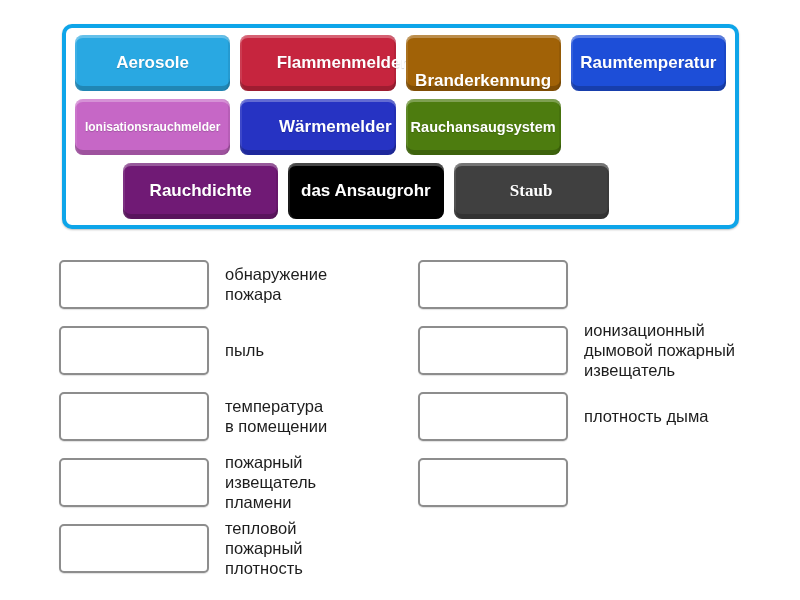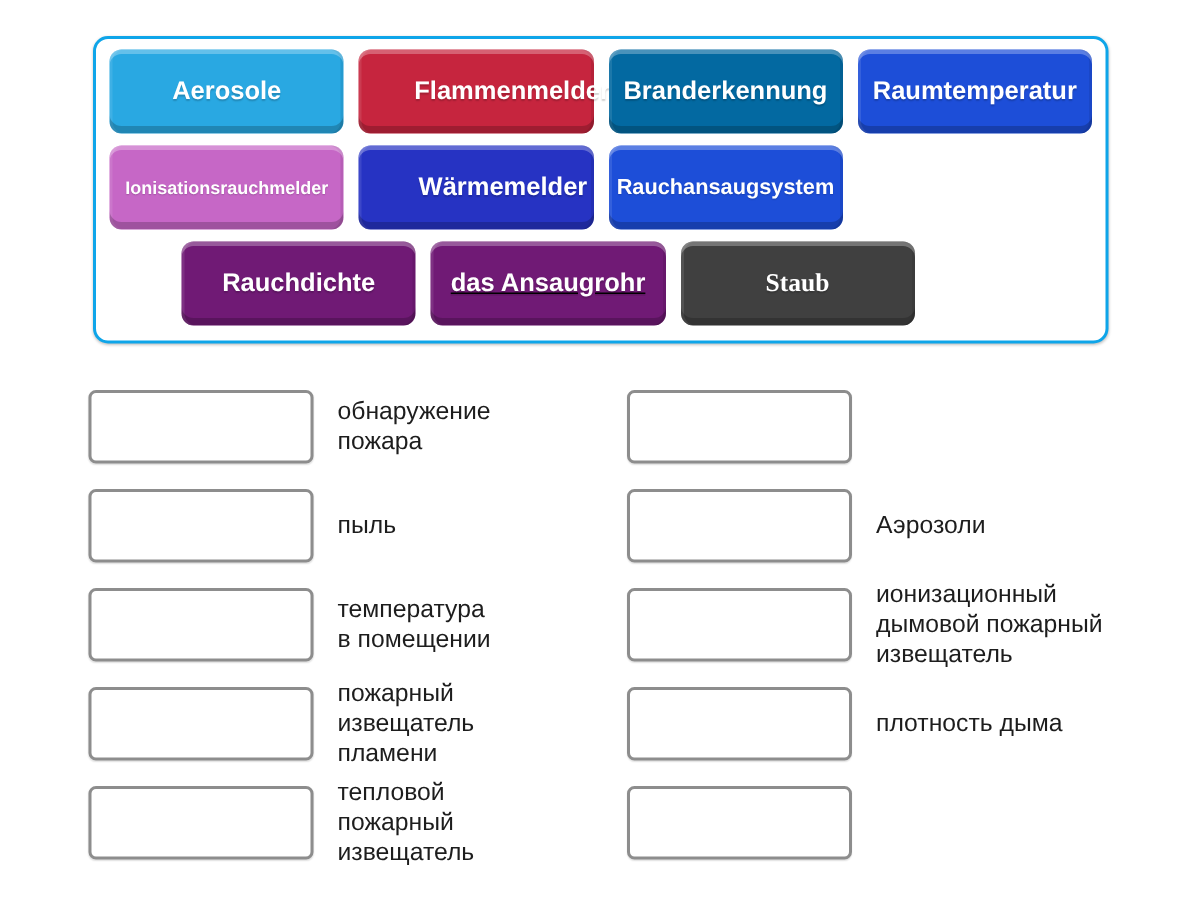--- a/index.html
+++ b/index.html
@@ -17,21 +17,21 @@
   }
 
   
   .panel {
     position: absolute;
     left: 62px;
     top: 24px;
     width: 677px;
     height: 205px;
     box-sizing: border-box;
-    border: 2px solid #0ea5e9;
+    border: 4px solid #0ea5e9;
     border-radius: 10px;
     background: #ffffff;
     box-shadow: 0 1px 2px rgba(0,0,0,0.25);
     padding: 7px 9px;
     display: flex;
     flex-wrap: wrap;
     align-content: flex-start;
     gap: 8px 10px;
   }
   .tile {
@@ -93,45 +93,45 @@
 <div class="stage">
   <div class="panel" id="word-bank">
   <div class="tile" style="background: rgb(41, 168, 226);">
     <span class="tile-label" style="font-size: 17px;">Aerosole</span>
   </div>
 
   <div class="tile" style="background: rgb(198, 37, 62); padding-left: 48px;">
     <span class="tile-label" style="font-size: 17px;">Flammenmelder</span>
   </div>
 
-  <div class="tile" style="background: #0369a1;">
+  <div class="tile" style="background: #a16207; align-items: flex-end;">
     <span class="tile-label" style="font-size: 17px;">Branderkennung</span>
   </div>
 
   <div class="tile" style="background: #1d4ed8;">
     <span class="tile-label" style="font-size: 17px;">Raumtemperatur</span>
   </div>
 
   <div class="tile" style="background: rgb(198, 103, 198);">
     <span class="tile-label" style="font-size: 12px;">Ionisationsrauchmelder</span>
   </div>
 
   <div class="tile" style="background: rgb(38, 51, 195); justify-content: flex-end;">
     <span class="tile-label" style="font-size: 17px;">Wärmemelder</span>
   </div>
 
-  <div class="tile" style="background: #1d4ed8;">
+  <div class="tile" style="background: #4d7c0f;">
     <span class="tile-label" style="font-size: 14.5px;">Rauchansaugsystem</span>
   </div>
 
   <div class="tile" style="background: #701a75; margin-left: 48px;">
     <span class="tile-label" style="font-size: 17px;">Rauchdichte</span>
   </div>
 
-  <div class="tile" style="background: #701a75; text-decoration: underline;">
+  <div class="tile" style="background: #000000; text-decoration: underline;">
     <span class="tile-label" style="font-size: 17px;">das Ansaugrohr</span>
   </div>
 
   <div class="tile" style="background: #404040; font-family: Liberation Serif, serif;">
     <span class="tile-label" style="font-size: 17px;">Staub</span>
   </div>
 </div>
   <div class="col col-left" id="col-left">
   <div class="match-row">
     <div class="answer-box"></div>
@@ -154,32 +154,28 @@
     <div class="answer-box"></div>
     <div class="answer-label">пожарный
 извещатель
 пламени</div>
   </div>
 
   <div class="match-row">
     <div class="answer-box"></div>
     <div class="answer-label">тепловой
 пожарный
-извещатель</div>
+плотность</div>
   </div>
 </div>
   <div class="col col-right" id="col-right">
   <div class="match-row">
     <div class="answer-box"></div>
   </div>
 
-  <div class="match-row">
-    <div class="answer-box"></div>
-    <div class="answer-label">Аэрозоли</div>
-  </div>
 
   <div class="match-row">
     <div class="answer-box"></div>
     <div class="answer-label">ионизационный
 дымовой пожарный
 извещатель</div>
   </div>
 
   <div class="match-row">
     <div class="answer-box"></div>

